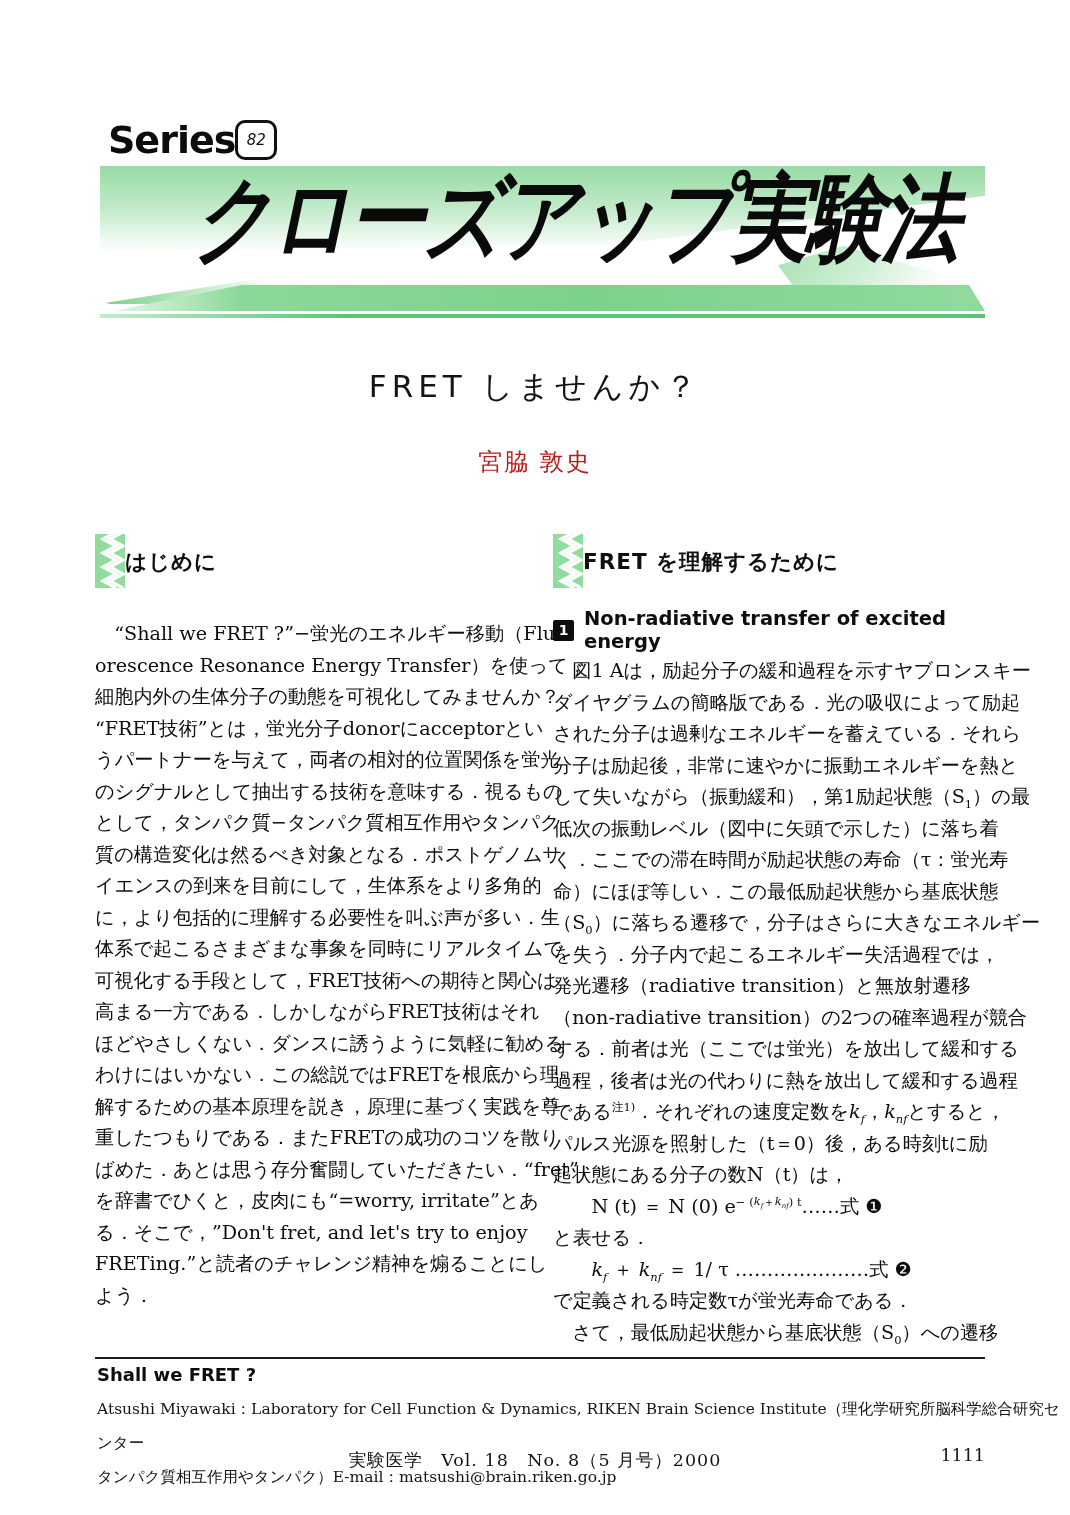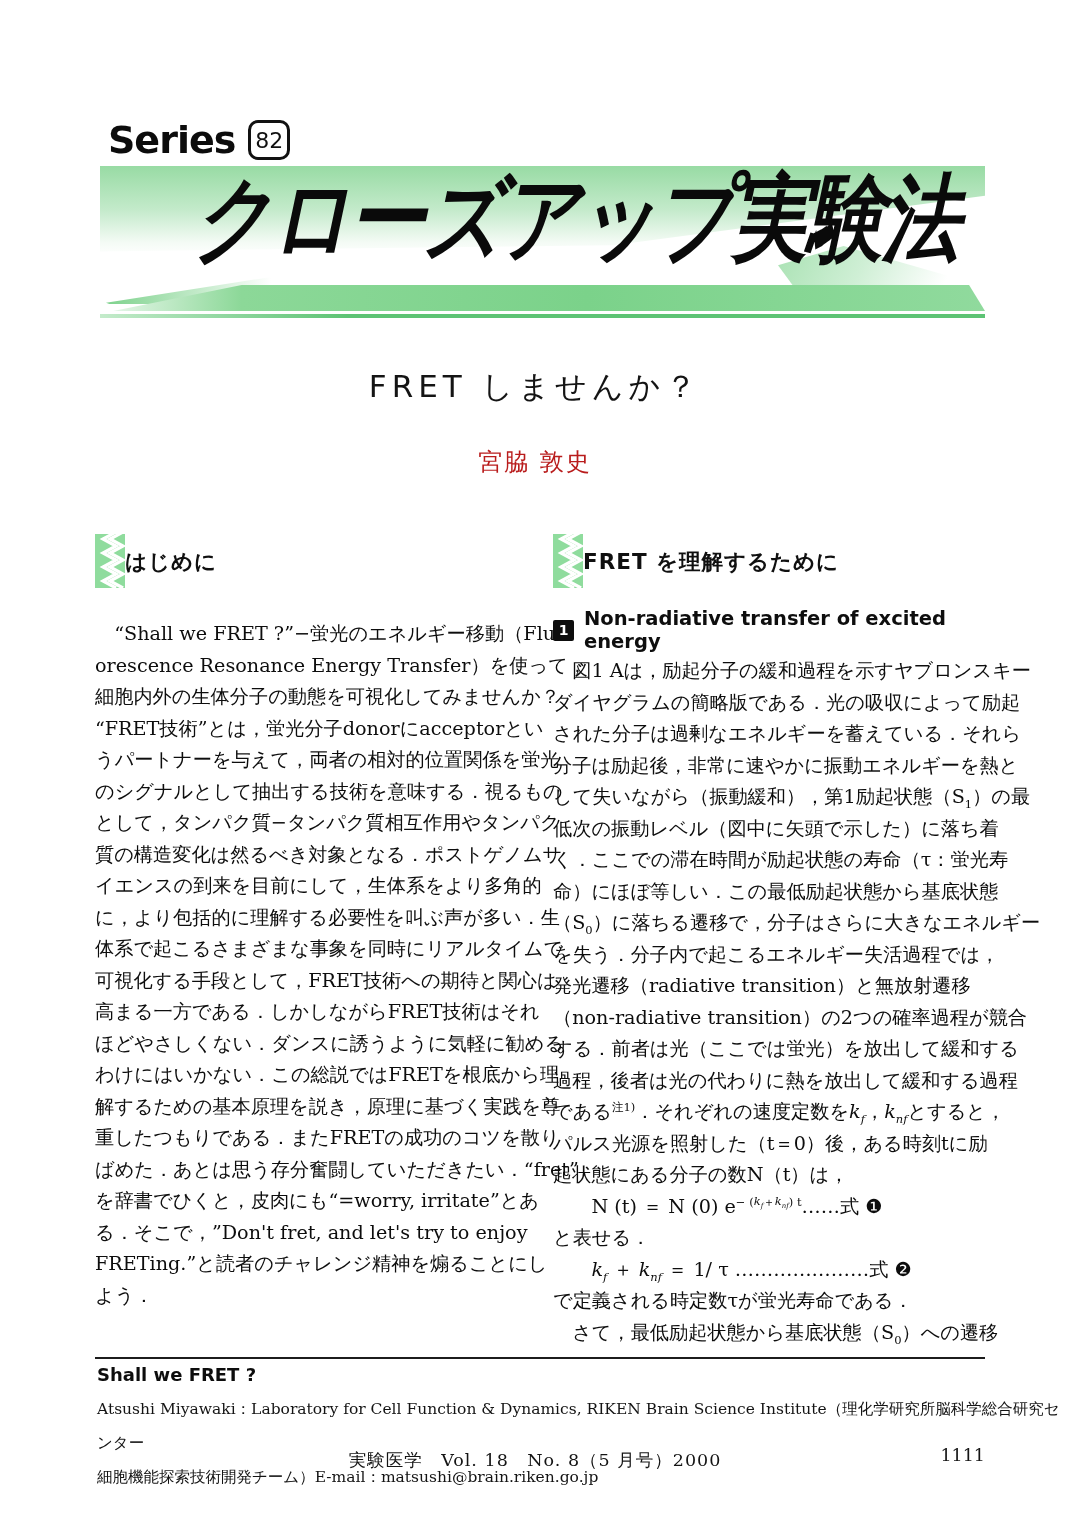--- a/index.html
+++ b/index.html
@@ -2,25 +2,25 @@
 <html><head>
 <meta charset="utf-8">
 <style>
   html,body { margin:0; padding:0; background:#ffffff; }
   .page {
     position:relative; width:1070px; height:1515px; background:#ffffff;
     font-family:"DejaVu Serif","Liberation Serif",serif; color:#111;
     overflow:hidden;
   }
   
-  .series-row { position:absolute; left:108px; top:118px; display:flex; align-items:center; gap:13px;
+  .series-row { position:absolute; left:108px; top:118px; display:flex; align-items:center; 
     font-family:"DejaVu Sans","Liberation Sans",sans-serif; }
   .series-label { font-size:38px; font-weight:bold; letter-spacing:-1px; color:#0c0c0c; }
   .series-badge { border:3px solid #111; border-radius:10px; width:36px; height:34px;
-    display:flex; align-items:center; justify-content:center; font-size:22px; color:#111; }
+    display:flex; align-items:center; justify-content:center; font-size:15px; color:#111;font-style:italic; }
   
   .banner { position:absolute; left:100px; top:166px; width:885px; height:152px; }
   .banner-top-wedge { position:absolute; left:0; top:0; width:100%; height:90px;
     background:linear-gradient(180deg,#98dba4 0%,#c3eaca 48%,#f4fbf5 85%,#ffffff 100%);
     clip-path:polygon(0 0,100% 0,100% 33%,58% 88%,0 95%); }
   .banner-left-streak { position:absolute; left:6px; top:108px; width:165px; height:30px;
     background:linear-gradient(90deg,#7ed28d 0%,#c8ecce 60%,#ffffff 100%);
     clip-path:polygon(0 96%,100% 10%,100% 100%,2% 100%); }
   .banner-right-streak { position:absolute; right:2px; top:80px; width:205px; height:64px;
     background:linear-gradient(118deg,#a9e2b3 0%,#cfefd5 40%,#ffffff 78%);
@@ -159,18 +159,18 @@
         <div class="tl">　　<i>k<sub>f</sub></i> ＋ <i>k<sub>nf</sub></i> ＝ 1/ τ …………………式 ❷</div>
         <div class="tl">で定義される時定数τが蛍光寿命である．</div>
         <div class="tl">　さて，最低励起状態から基底状態（S<sub>0</sub>）への遷移</div>
       </div>
   </div>
 
   <div class="footer-rule"></div>
   <div class="footer-running-title">Shall we FRET ?</div>
   <div class="footer-affil">
     <div>Atsushi Miyawaki：Laboratory for Cell Function &amp; Dynamics, RIKEN Brain Science Institute（理化学研究所脳科学総合研究センター</div>
-    <div>細胞機能探索技術開発チーム）E-mail：matsushi@brain.riken.go.jp</div>
+    <div>タンパク質相互作用やタンパク）E-mail：matsushi@brain.riken.go.jp</div>
   </div>
   <div class="footer-journal">実験医学　Vol. 18　No. 8（5 月号）2000</div>
   <div class="footer-page-num">1111</div>
 
 </div>
 
 </body></html>

